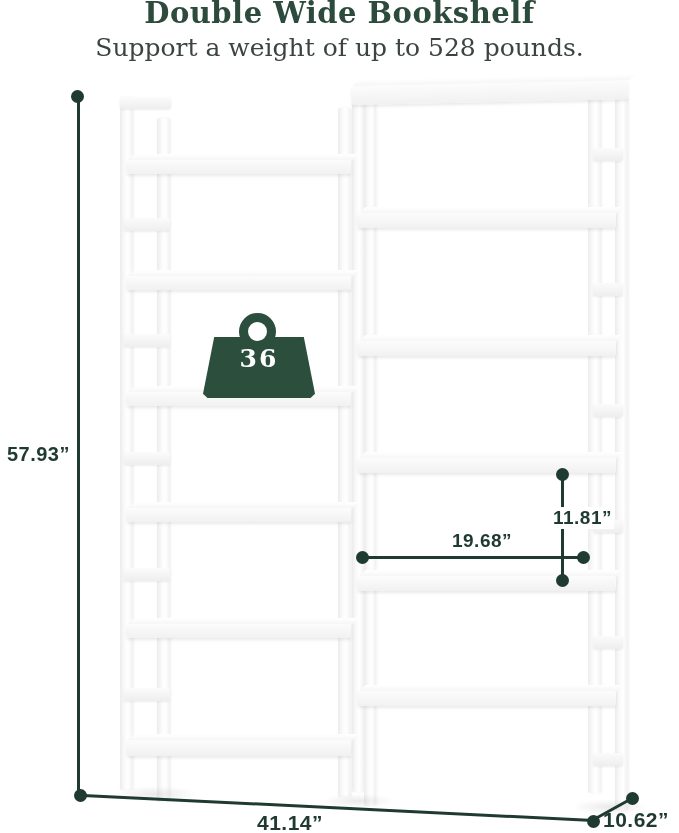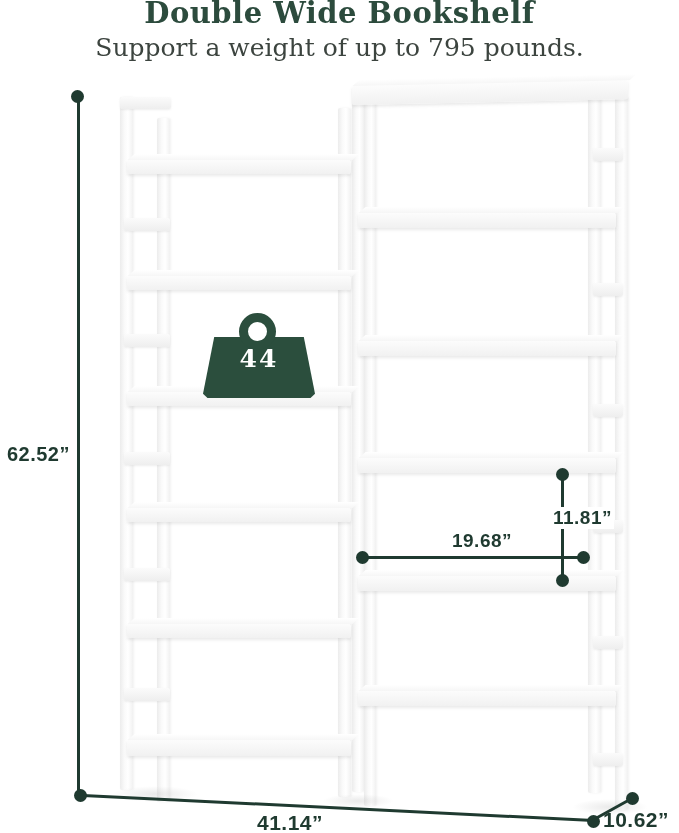--- a/index.html
+++ b/index.html
@@ -83,21 +83,21 @@
   .ln-depth{left:592px;top:819px;width:46px;height:3px;transform:rotate(-29deg);transform-origin:0 50%;}
   .ln-shelfh{left:561px;top:474px;width:2.5px;height:106px;}
   .ln-shelfw{left:362px;top:556px;width:221px;height:3px;}
 </style>
 </head>
 <body>
 
 <div class="canvas">
 
   <h1 class="title">Double Wide Bookshelf</h1>
-  <p class="subtitle">Support a weight of up to 795 pounds.</p>
+  <p class="subtitle">Support a weight of up to 528 pounds.</p>
 
   <div id="shelf-layer">
       <div class="post" style="left: 120px; top: 97px; width: 13px; height: 693px;"></div>
       <div class="post" style="left: 157px; top: 118px; width: 13px; height: 684px;"></div>
       <div class="post" style="left: 338px; top: 108px; width: 13px; height: 689px;"></div>
       <div class="post" style="left: 352px; top: 88px; width: 12px; height: 704px;"></div>
       <div class="post" style="left: 364px; top: 100px; width: 12px; height: 706px;"></div>
       <div class="post" style="left: 588px; top: 85px; width: 13px; height: 708px;"></div>
       <div class="post" style="left: 615px; top: 97px; width: 13px; height: 713px;"></div>
       <div class="rail" style="left: 120px; top: 97px; width: 51px; height: 12px;"></div>
@@ -125,40 +125,40 @@
       <div class="rung" style="left: 593px; top: 636px; width: 30px; height: 13px;"></div>
       <div class="rung" style="left: 593px; top: 753px; width: 30px; height: 13px;"></div>
       <div class="fshadow" style="left: 112px; top: 786px; width: 86px; height: 16px;"></div>
       <div class="fshadow" style="left: 322px; top: 794px; width: 72px; height: 14px;"></div>
       <div class="fshadow" style="left: 572px; top: 799px; width: 76px; height: 16px;"></div>
     </div>
 
   <div class="badge">
     <div class="trap"></div>
     <div class="ring"></div>
-    <div class="w-val">44</div>
+    <div class="w-val">36</div>
   </div>
 
   <div>
 
     <div class="dline ln-height"></div>
     <div class="dline ln-width"></div>
     <div class="dline ln-depth"></div>
     <div class="dline ln-shelfh"></div>
     <div class="dline ln-shelfw"></div>
 
     <div class="dot" style="left:71px;top:90px"></div>
     <div class="dot" style="left:74px;top:789px"></div>
     <div class="dot" style="left:587px;top:815px"></div>
     <div class="dot" style="left:626px;top:792px"></div>
     <div class="dot" style="left:556px;top:468px"></div>
     <div class="dot" style="left:556px;top:574px"></div>
     <div class="dot" style="left:356px;top:551px"></div>
     <div class="dot" style="left:577px;top:551px"></div>
 
-    <div class="dlabel lab-h">62.52”</div>
+    <div class="dlabel lab-h">57.93”</div>
     <div class="dlabel lab-w">41.14”</div>
     <div class="dlabel lab-d">10.62”</div>
     <div class="dlabel lab-sh">11.81”</div>
     <div class="dlabel lab-sw">19.68”</div>
   </div>
 
 </div>
 
 </body></html>

